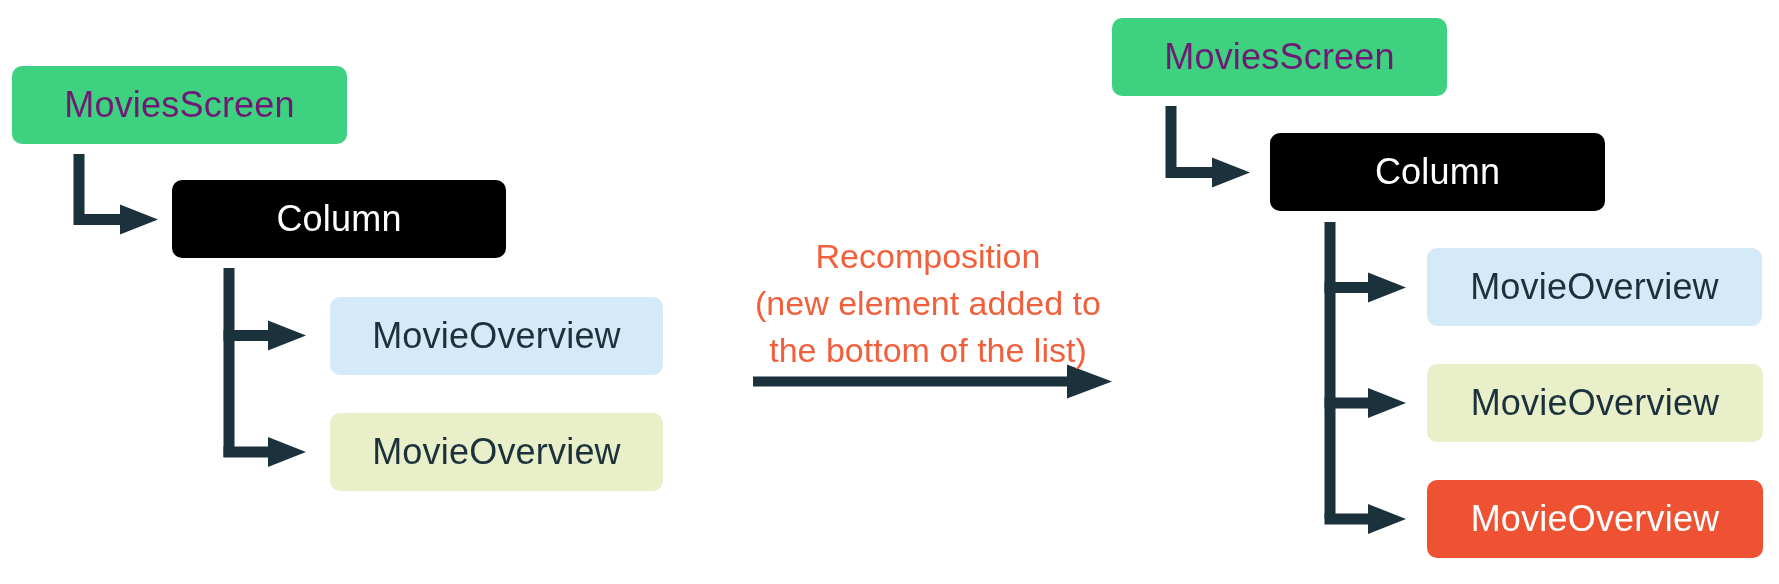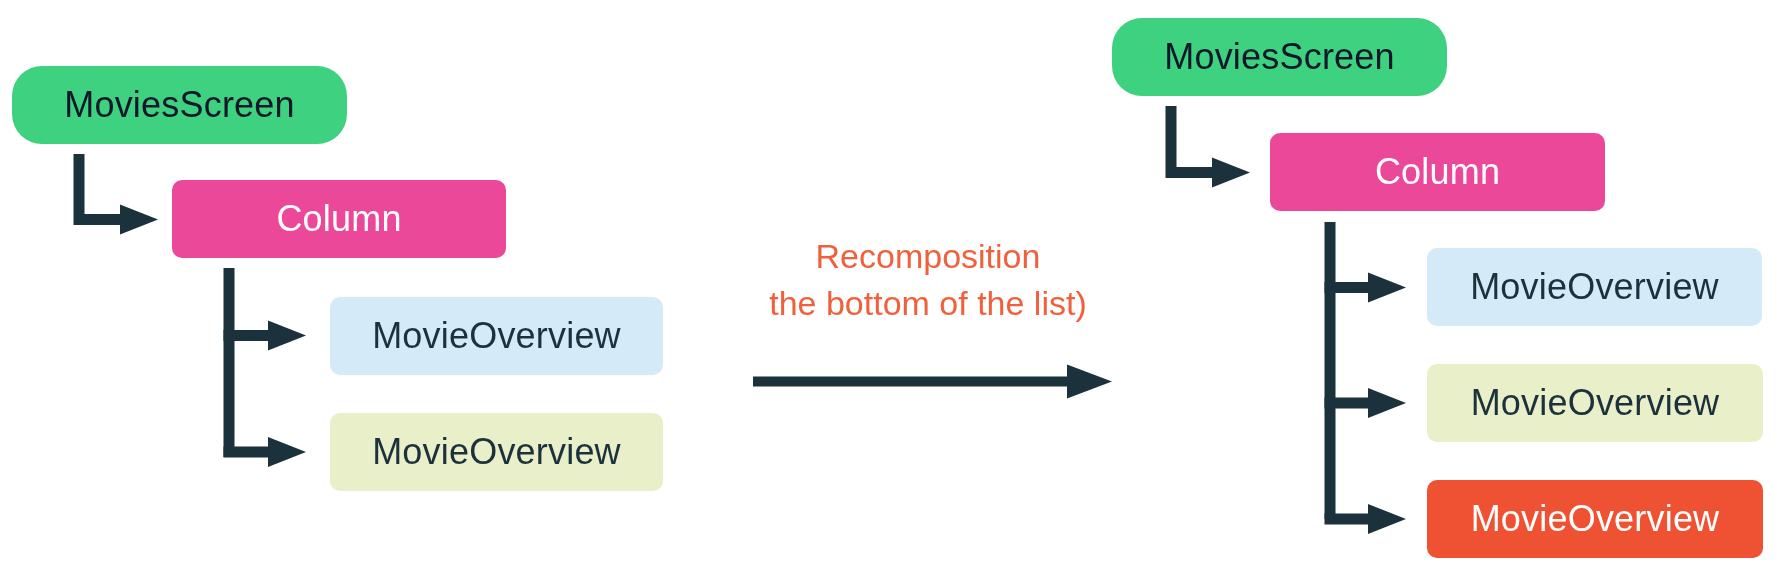--- a/index.html
+++ b/index.html
@@ -35,22 +35,22 @@
     position: absolute;
     height: 78px;
     border-radius: 10px;
     display: flex;
     align-items: center;
     justify-content: center;
     font-size: 36px;
     letter-spacing: 0.2px;
     white-space: nowrap;
   }
-  .node-green   { background: #3ED17F; color: #0f172a; border-radius: 30px; }
-  .node-blue    { background: #ec4899; color: #ffffff; }
+  .node-green   { background: #3ED17F; color: #701a75; }
+  .node-blue    { background: #000000; color: #ffffff; }
   .node-lightblue { background: #D5EAF8; color: #1B313C; }
   .node-paleyellow { background: #E9EFC9; color: #1B313C; }
   .node-orange  { background: #EE5232; color: #ffffff; }
   .caption {
     position: absolute;
     left: 650px;
     top: 216px;
     width: 556px;
     text-align: center;
     font-size: 34px;
@@ -104,20 +104,21 @@
   <div class="node node-green" style="left:12px; top:66px; width:335px;">MoviesScreen</div>
 
   <div class="node node-blue" style="left:172px; top:180px; width:334px;">Column</div>
 
   <div class="node node-lightblue" style="left:330px; top:297px; width:333px;">MovieOverview</div>
 
   <div class="node node-paleyellow" style="left:330px; top:413px; width:333px;">MovieOverview</div>
 
   <div class="caption">
     <div>Recomposition</div>
+    <div>(new element added to</div>
     <div>the bottom of the list)</div>
   </div>
 
   <div class="node node-green" style="left:1112px; top:18px; width:335px;">MoviesScreen</div>
 
   <div class="node node-blue" style="left:1270px; top:133px; width:335px;">Column</div>
 
   <div class="node node-lightblue" style="left:1427px; top:248px; width:335px;">MovieOverview</div>
 
   <div class="node node-paleyellow" style="left:1427px; top:364px; width:336px;">MovieOverview</div>

